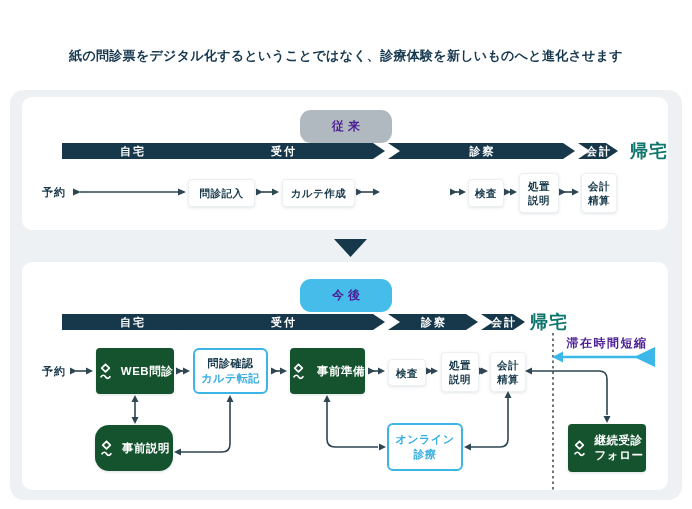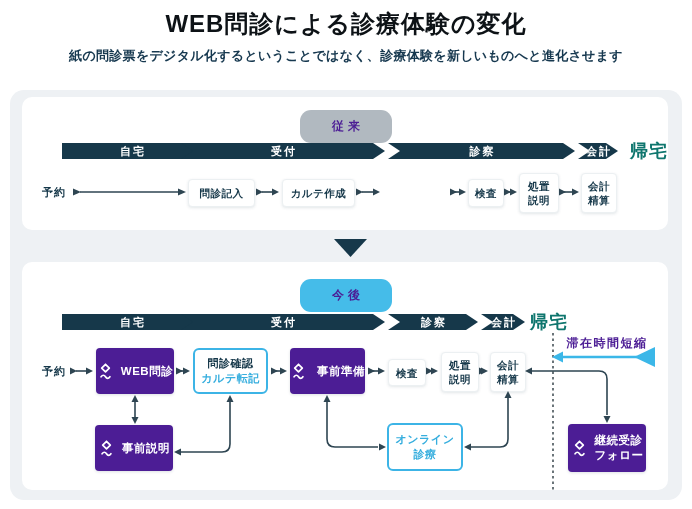--- a/index.html
+++ b/index.html
@@ -31,39 +31,38 @@
   .seg-first{clip-path:polygon(0 0,calc(100% - 12px) 0,100% 50%,calc(100% - 12px) 100%,0 100%);margin-left:24px;}
   .seg-mid{clip-path:polygon(0 0,calc(100% - 12px) 0,100% 50%,calc(100% - 12px) 100%,0 100%,12px 50%);}
   .home-lbl{position:absolute;height:16px;line-height:16px;color:#0f766e;font-size:18px;font-weight:700;letter-spacing:1px;}
   
   .stepbox{position:absolute;background:#fff;border:1px solid #ecf0f2;border-radius:4px;
            box-shadow:0 1px 3px rgba(25,55,75,.12);color:#16384a;font-size:10.5px;font-weight:700;
            display:flex;flex-direction:column;align-items:center;justify-content:center;line-height:14px;
            letter-spacing:.5px;text-align:center;}
   .plain-step{position:absolute;color:#16384a;font-size:11px;font-weight:700;letter-spacing:1px;
               display:flex;align-items:center;justify-content:center;}
-  .bluebox{position:absolute;background:#4c1d95;border-radius:4px;color:#fff;font-size:11.5px;font-weight:700;
+  .bluebox{position:absolute;background:#14532d;border-radius:4px;color:#fff;font-size:11.5px;font-weight:700;
            display:flex;align-items:center;justify-content:center;gap:7px;letter-spacing:.5px;
            box-shadow:0 1px 3px rgba(25,55,75,.15);}
   .bluebox .lines{display:flex;flex-direction:column;line-height:15px;}
   .outline-box{position:absolute;background:#fff;border:2px solid #3cb4e6;border-radius:6px;
                display:flex;flex-direction:column;align-items:center;justify-content:center;
                font-size:11px;font-weight:700;line-height:15px;letter-spacing:.5px;text-align:center;}
   .t-navy{color:#16384a;} .t-blue{color:#36aede;}
   .stay-lbl{left:556px;top:335px;width:102px;text-align:center;color:#4c1d95;
             font-size:12px;font-weight:700;letter-spacing:1.5px;}
   .icon-svg{width:17px;height:17px;flex:0 0 auto;}
   .overlay{position:absolute;left:0;top:0;width:692px;height:509px;pointer-events:none;}
 </style>
 </head>
 <body>
 
 <div class="canvas">
 
-  <div class="abs title">WEB問診による診療体験の変化</div>
   <div class="abs subtitle">紙の問診票をデジタル化するということではなく、診療体験を新しいものへと進化させます</div>
 
   <div class="abs gray-wrap"></div>
 
   <div class="panel panel-a"></div>
   <div class="abs badge badge-conv">従来</div>
 
   <div class="seg seg-first" style="left:38px;top:143px;width:140px;">自宅</div>
   <div class="seg seg-mid" style="left:181px;top:143px;width:204px;">受付</div>
   <div class="seg seg-mid" style="left:388px;top:143px;width:187px;">診察</div>
@@ -130,21 +129,21 @@
     </div>
   <div class="stepbox" style="left:441px;top:352px;width:36px;height:38px;">
     <span>処置</span>
     <span>説明</span>
   </div>
   <div class="stepbox" style="left:490px;top:352px;width:34px;height:38px;">
     <span>会計</span>
     <span>精算</span>
   </div>
 
-  <div class="bluebox" style="left:95px;top:425px;width:78px;height:46px;">
+  <div class="bluebox" style="left:95px;top:425px;width:78px;height:46px;border-radius:14px;">
     <svg class="icon-svg" viewBox="0 0 20 20" fill="none" stroke="#fff" stroke-width="2" stroke-linecap="round" stroke-linejoin="round">
       <path d="M10 1.5 L14.5 6 L10 10.5 L5.5 6 Z"></path>
         <path d="M4.8 16.2 C 6.5 13.8, 8.5 13.8, 10 16.2 C 11.5 18.6, 13.5 18.6, 15.2 16.2"></path>
     </svg>
     <span>事前説明</span>
   </div>
 
   <div class="outline-box" style="left:387px;top:423px;width:72px;height:44px;">
     <span class="t-blue">オンライン</span>
     <span class="t-blue">診療</span>

